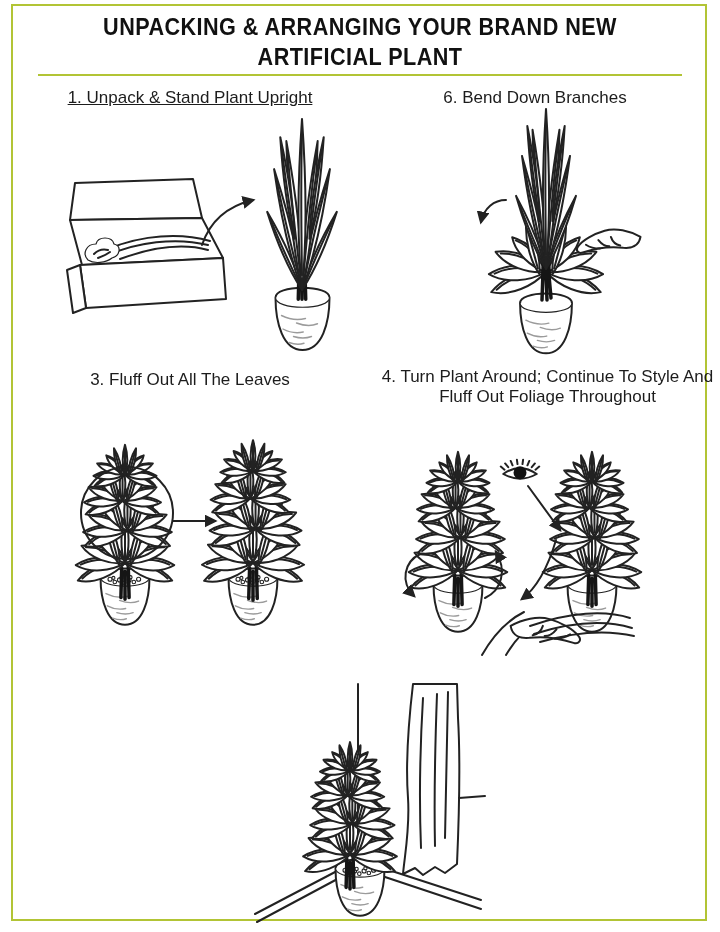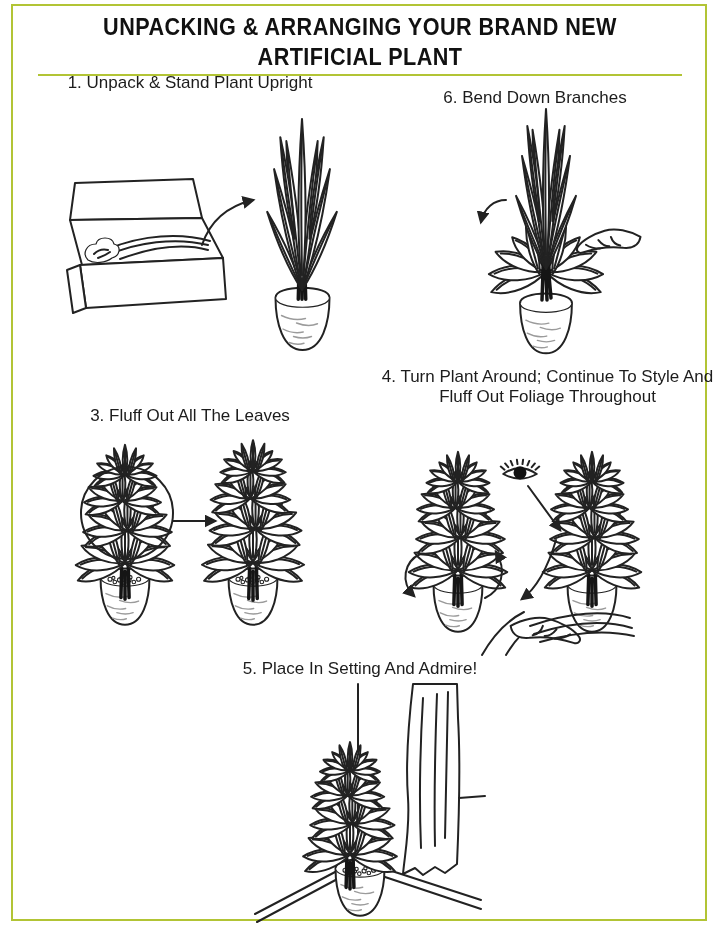--- a/index.html
+++ b/index.html
@@ -5,23 +5,23 @@
   html,body{margin:0;padding:0;background:#ffffff;}
   .page{position:relative;width:720px;height:932px;background:#fff;overflow:hidden;
         font-family:"Liberation Sans",sans-serif;color:#1d1d1d;}
   .frame{position:absolute;left:11px;top:4px;right:13px;bottom:11px;
          border:2px solid #b2c435;pointer-events:none;}
   .title{position:absolute;left:0;right:0;top:12px;margin:0;text-align:center;
          font-weight:bold;font-size:24px;line-height:30px;letter-spacing:.5px;color:#111;}
   .title .tline{display:block;transform:scaleX(0.9);transform-origin:50% 50%;}
   .divider{position:absolute;left:38px;top:74px;width:644px;height:2px;background:#b2c435;}
   .step-label{position:absolute;font-size:17px;line-height:1.18;text-align:center;color:#1c1c1c;}
-  .lbl1{left:30px;top:73px;width:320px;}
+  .lbl1{left:30px;top:88px;width:320px;text-decoration:underline;}
   .lbl2{left:375px;top:88px;width:320px;}
-  .lbl3{left:30px;top:370px;width:320px;margin-top:36px;}
+  .lbl3{left:30px;top:370px;width:320px;}
   .lbl4{left:368px;top:367px;width:335px;margin-left:12px;}
   .lbl5{left:180px;top:659px;width:360px;}
   .art{position:absolute;}
   .art1{left:50px;top:108px;}
   .art2{left:450px;top:104px;}
   .art3{left:45px;top:393px;}
   .art4{left:390px;top:402px;}
   .art5{left:245px;top:678px;}
   svg{overflow:visible;display:block;}
   svg path,svg circle,svg line{vector-effect:non-scaling-stroke;}
@@ -201,21 +201,20 @@
     <use href="#eye" transform="translate(130,72) scale(0.62)"></use>
     <path class="stroke" d="M138,84 L170,128" marker-end="url(#ah4)"></path>
     <path class="stroke" d="M166,138 C158,165 148,185 132,197" marker-end="url(#ah4)"></path>
     <g>
       <path class="stroke" d="M92,253 C104,232 118,218 134,210 M116,253 C126,236 138,225 150,218"></path>
       <use href="#hand" transform="translate(192,212) scale(-0.85,0.85)"></use>
       <path class="stroke thin" d="M140,224 C180,210 215,208 240,216 M144,232 C182,220 216,218 242,226 M150,240 C185,230 218,228 244,234"></path>
     </g>
   </svg>
 
-  <div class="step-label lbl5">5. Place In Setting And Admire!</div>
   <svg class="art art5" width="240" height="254" viewBox="0 0 240 254">
     <g>
       <path class="stroke" stroke-width="1.6" d="M113,6 L113,182"></path>
       <path class="stroke" stroke-width="1.6" d="M113,182 L10,236 M113,190 L12,244 M113,182 L236,222 M113,190 L236,231"></path>
     </g>
     <g>
       <path class="ln" d="M168,6 C164,40 160,80 163,120 C165,150 160,175 158,196 L170,190 L178,197 L190,189 L200,195 L212,186 C214,140 216,90 213,40 L212,6 Z"></path>
       <path class="stroke" stroke-width="1" d="M178,20 C175,70 174,120 176,170 M192,16 C190,70 189,120 190,168 M203,14 C202,60 201,110 200,160"></path>
       <path class="stroke" stroke-width="1.4" d="M214,120 L240,118"></path>
     </g>

